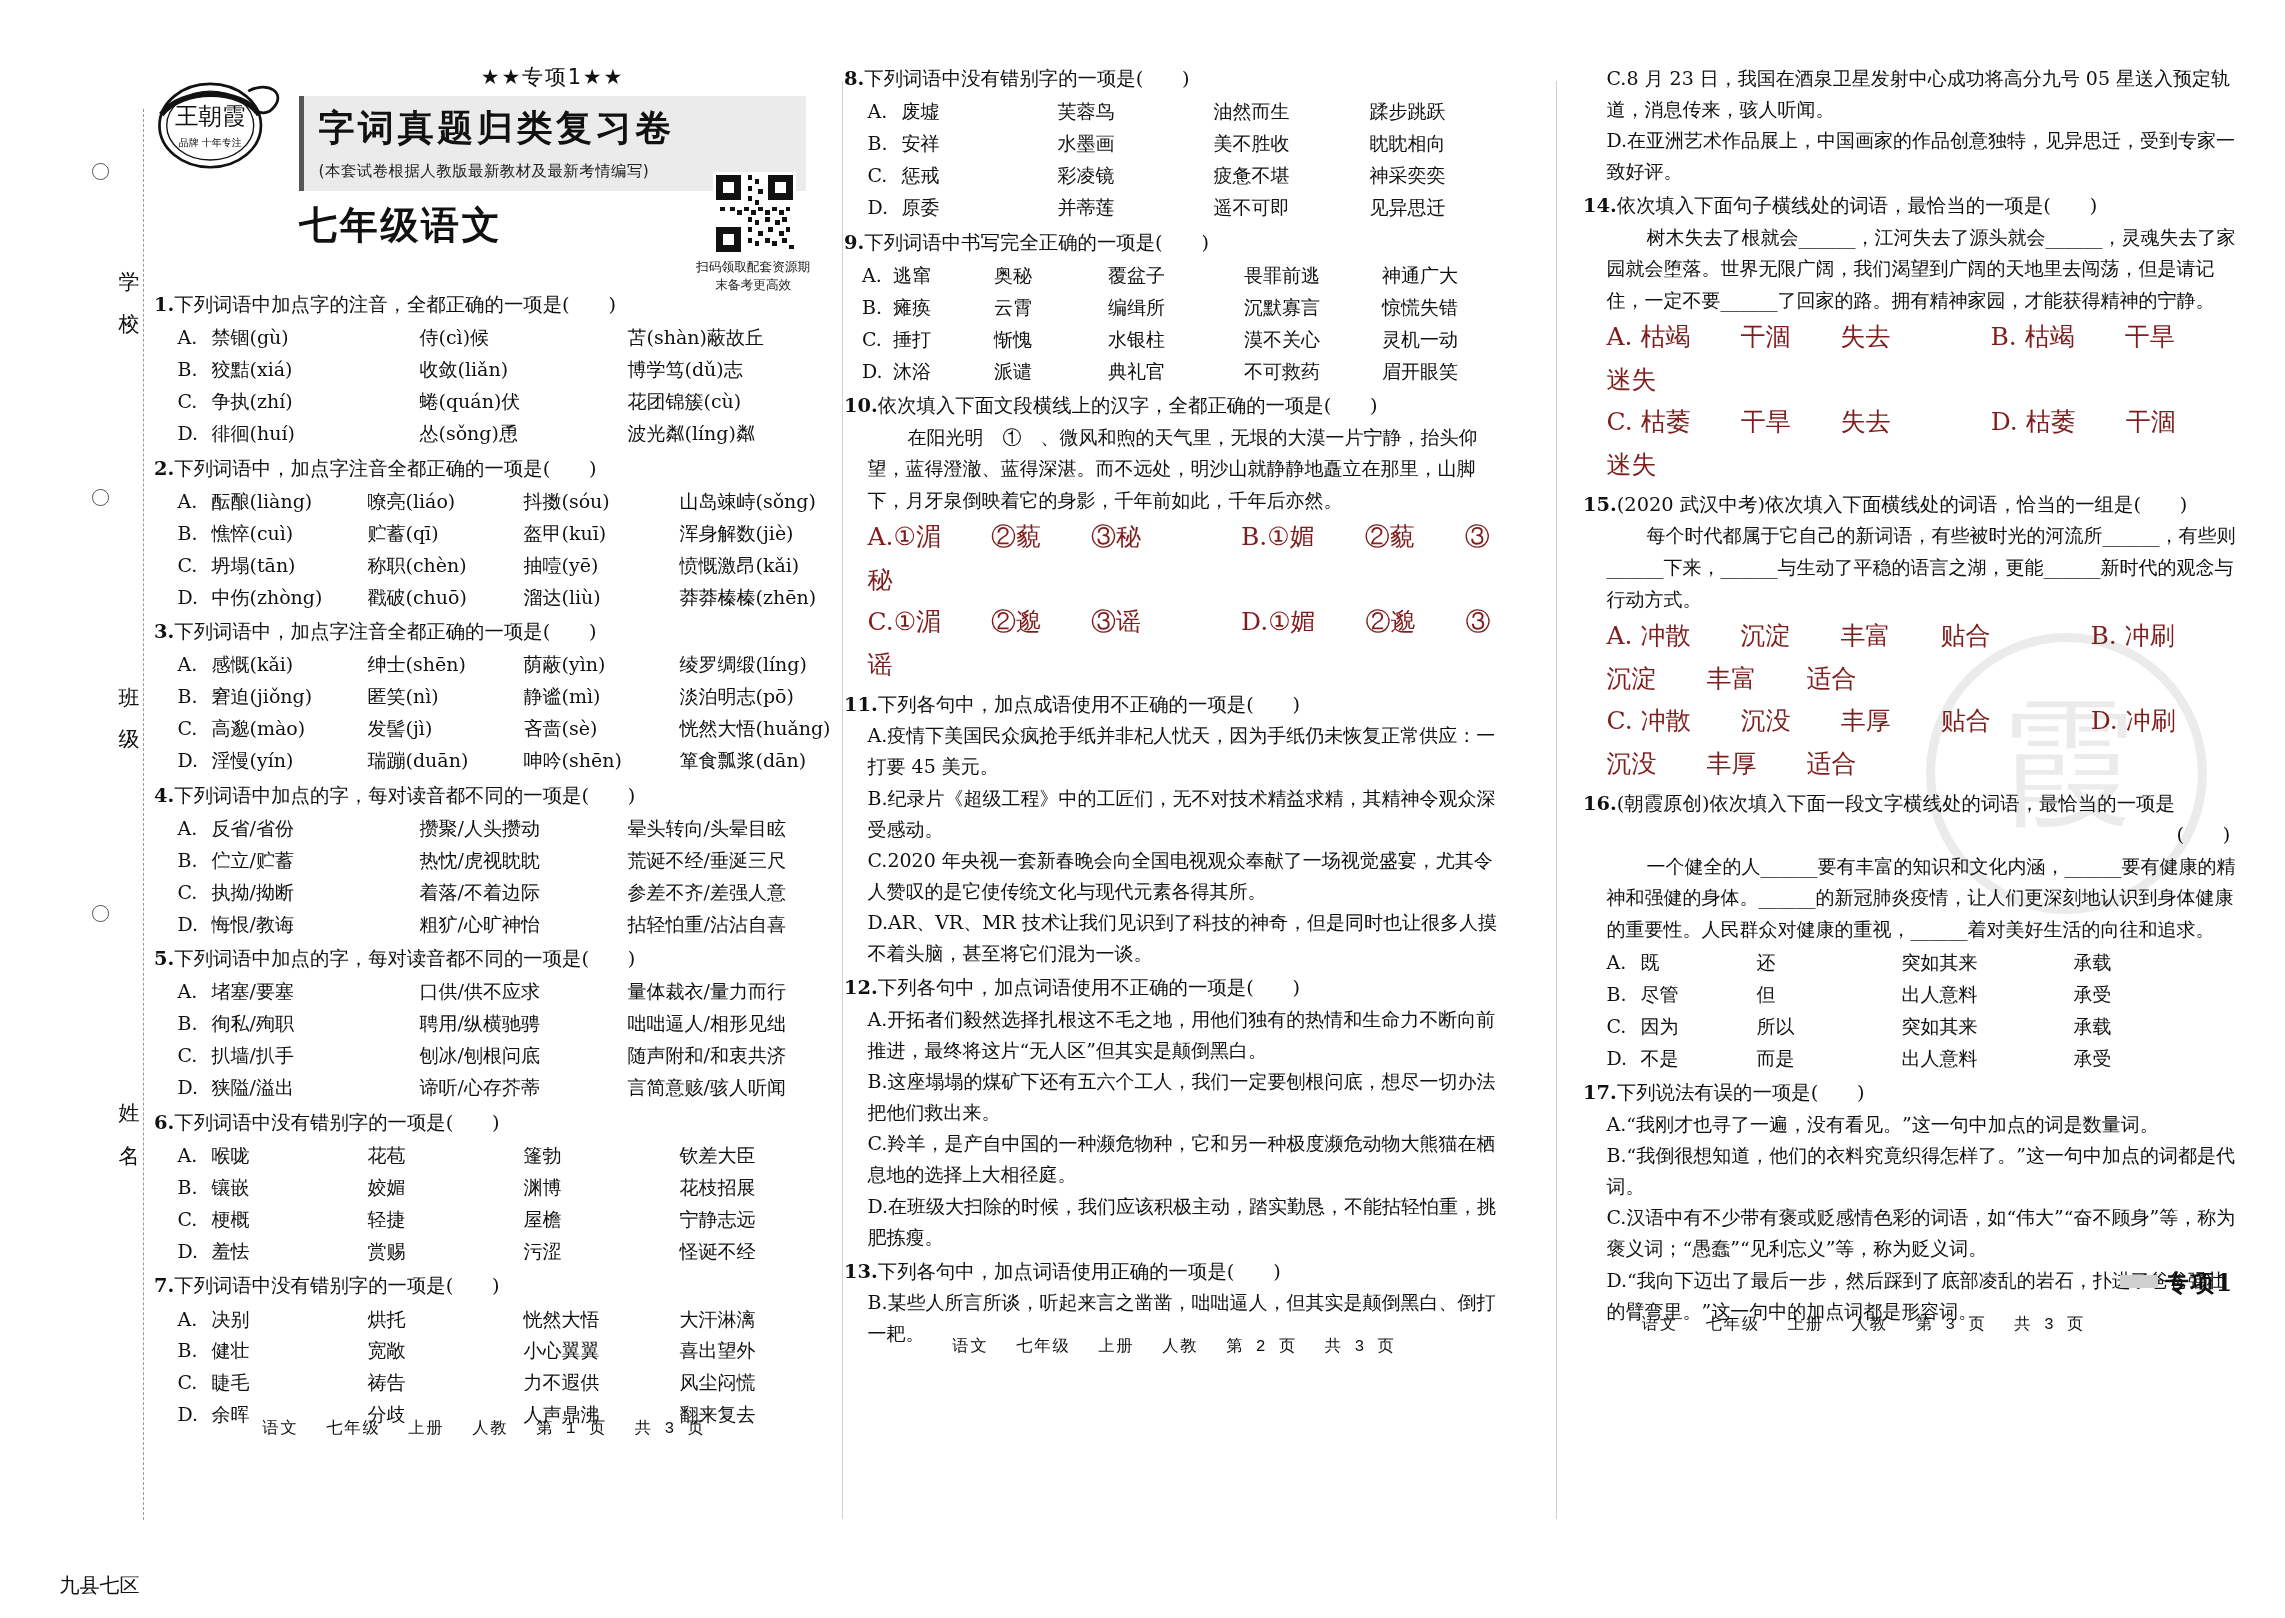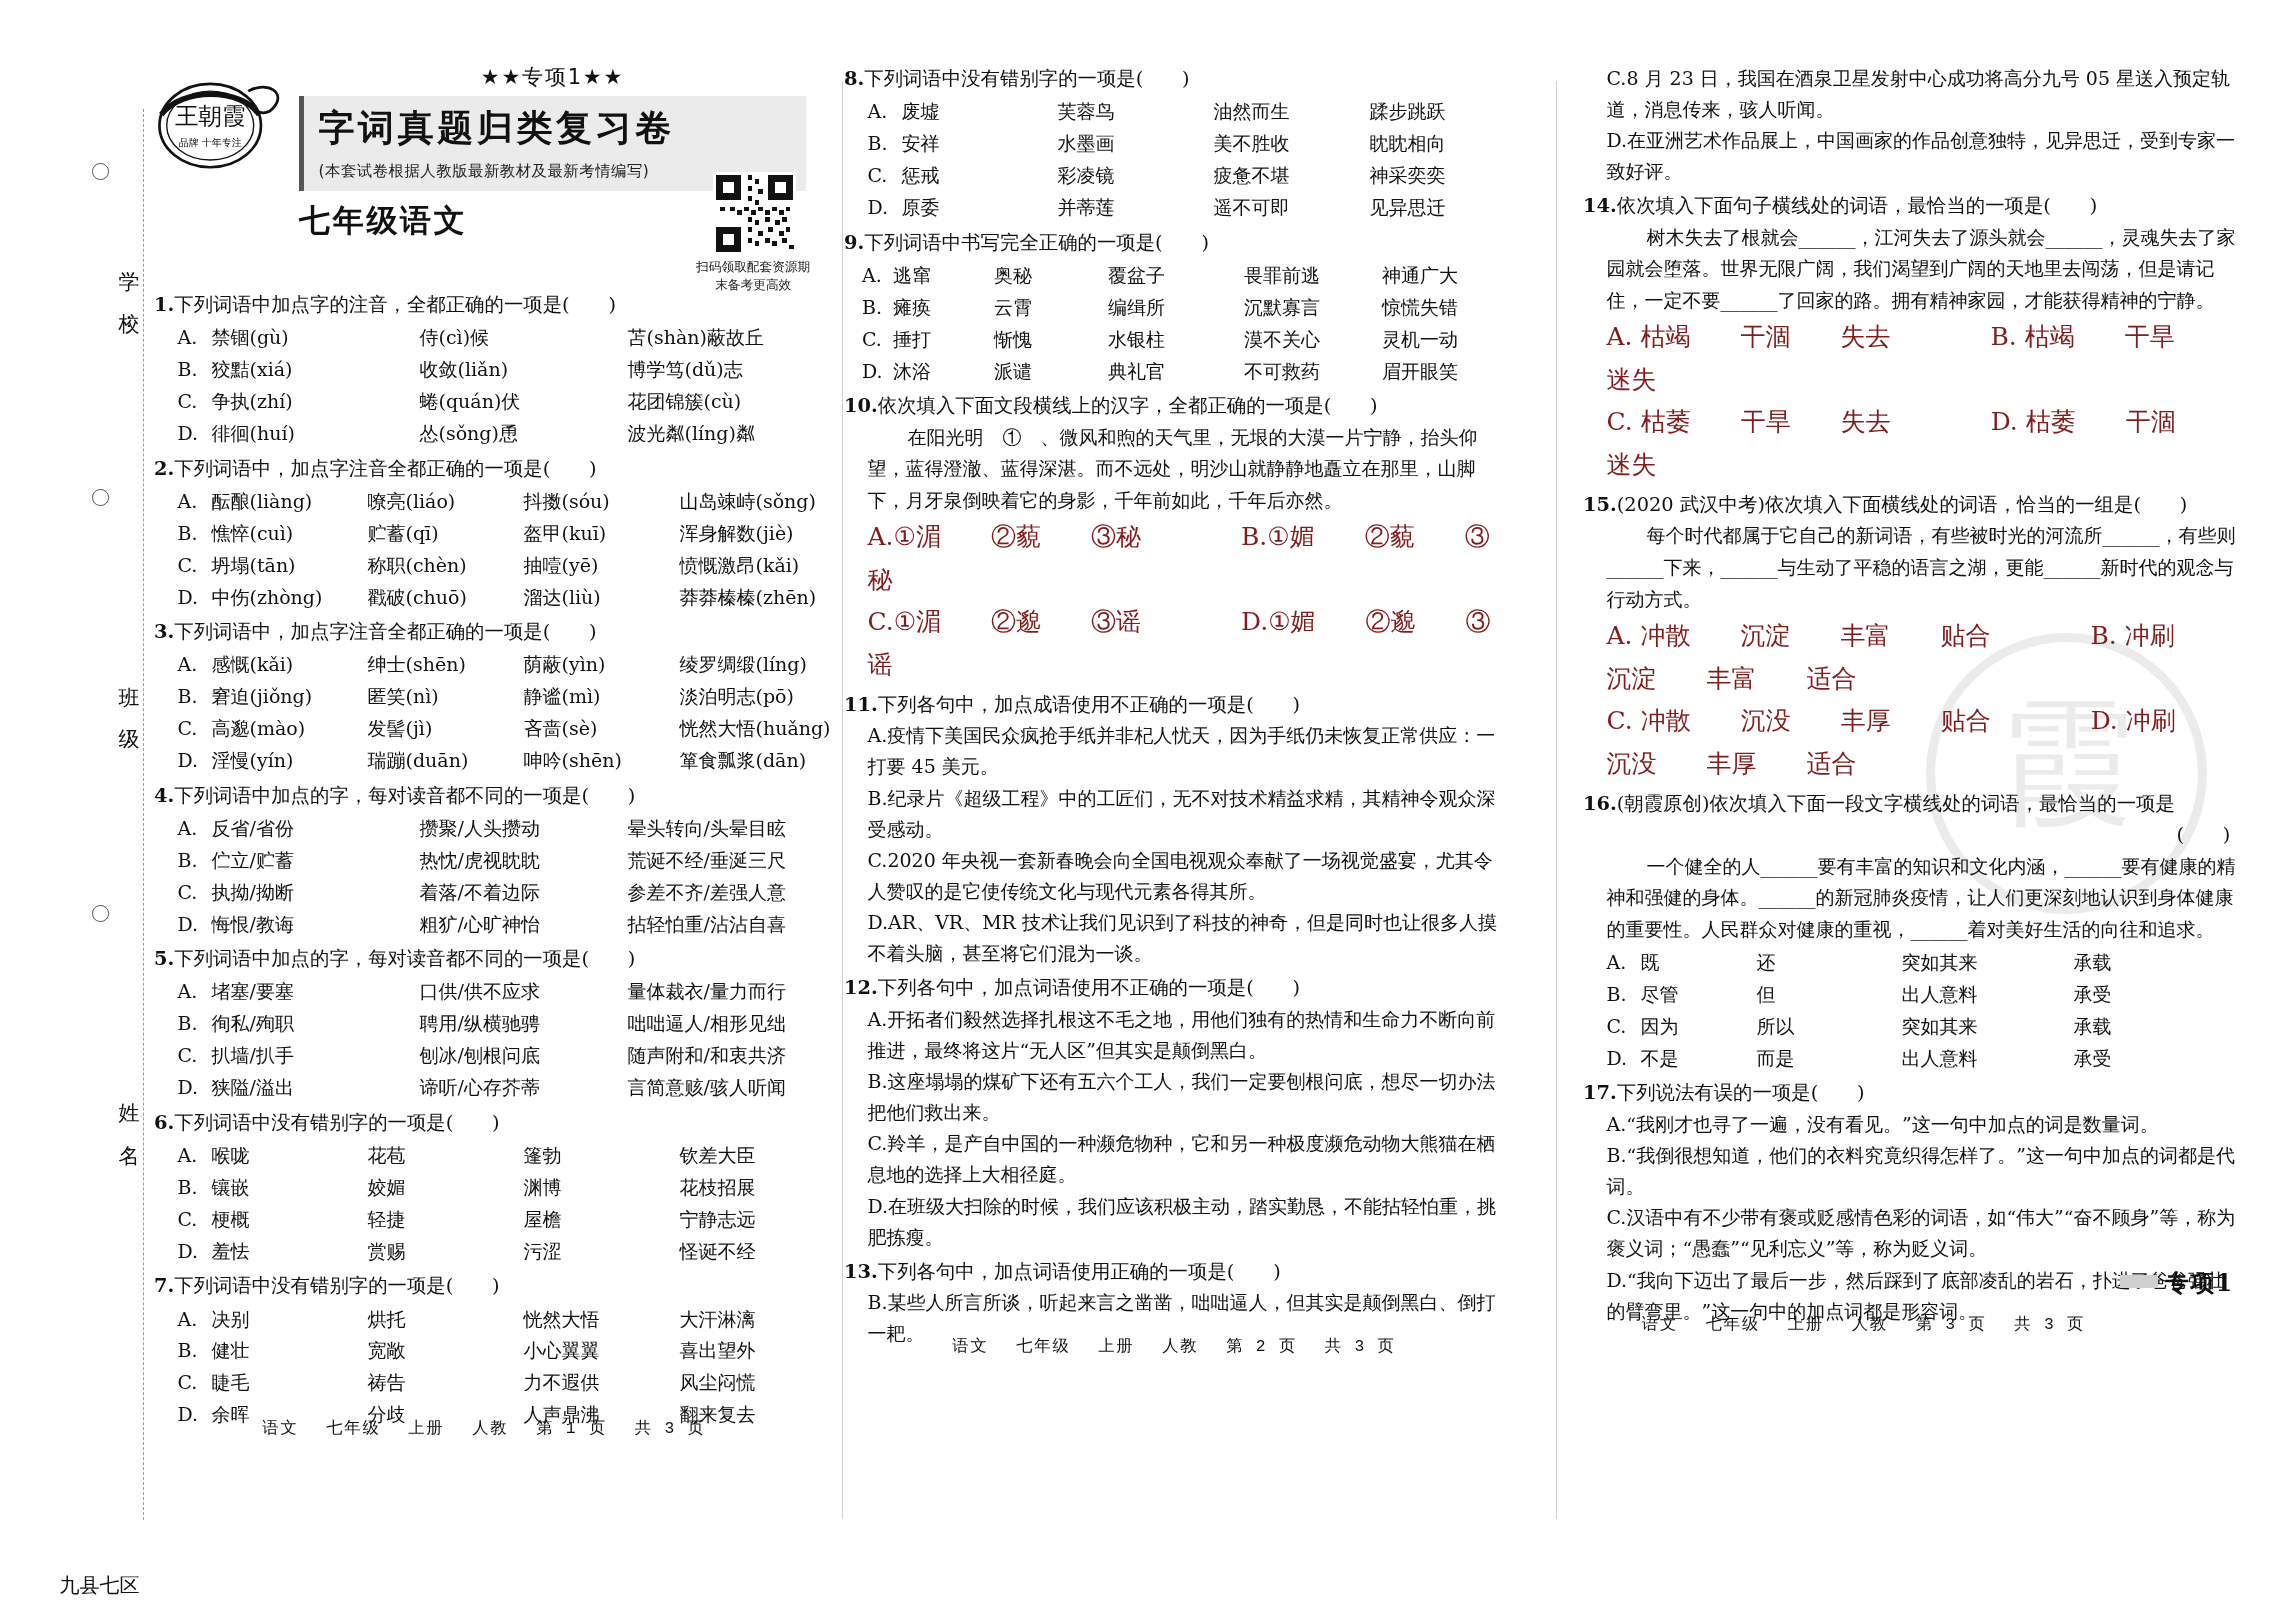--- a/index.html
+++ b/index.html
@@ -50,21 +50,21 @@
     position:relative;
   }
   .banner-title{
     font-size:36px;font-weight:bold;letter-spacing:3.6px;color:#111;
     font-family:"DejaVu Serif","Liberation Serif",serif;
   }
   .banner-sub{
     font-size:15.4px;color:#222;margin-top:8.1px;letter-spacing:0.5px;
   }
   .grade{
-    font-size:31px;font-weight:bold;letter-spacing:2.7px;color:#111;margin-top:9px;
+    font-size:38px;font-weight:bold;letter-spacing:2.7px;color:#111;margin-top:9px;
     font-family:"DejaVu Serif","Liberation Serif",serif;
   }
   .qr{
     position:absolute;right:18px;top:109px;width:83px;height:83px;
   }
   .qr-cap{
     position:absolute;right:1.8px;top:195px;width:118px;font-size:12.7px;line-height:1.4;
     color:#222;text-align:center;
   }
 

